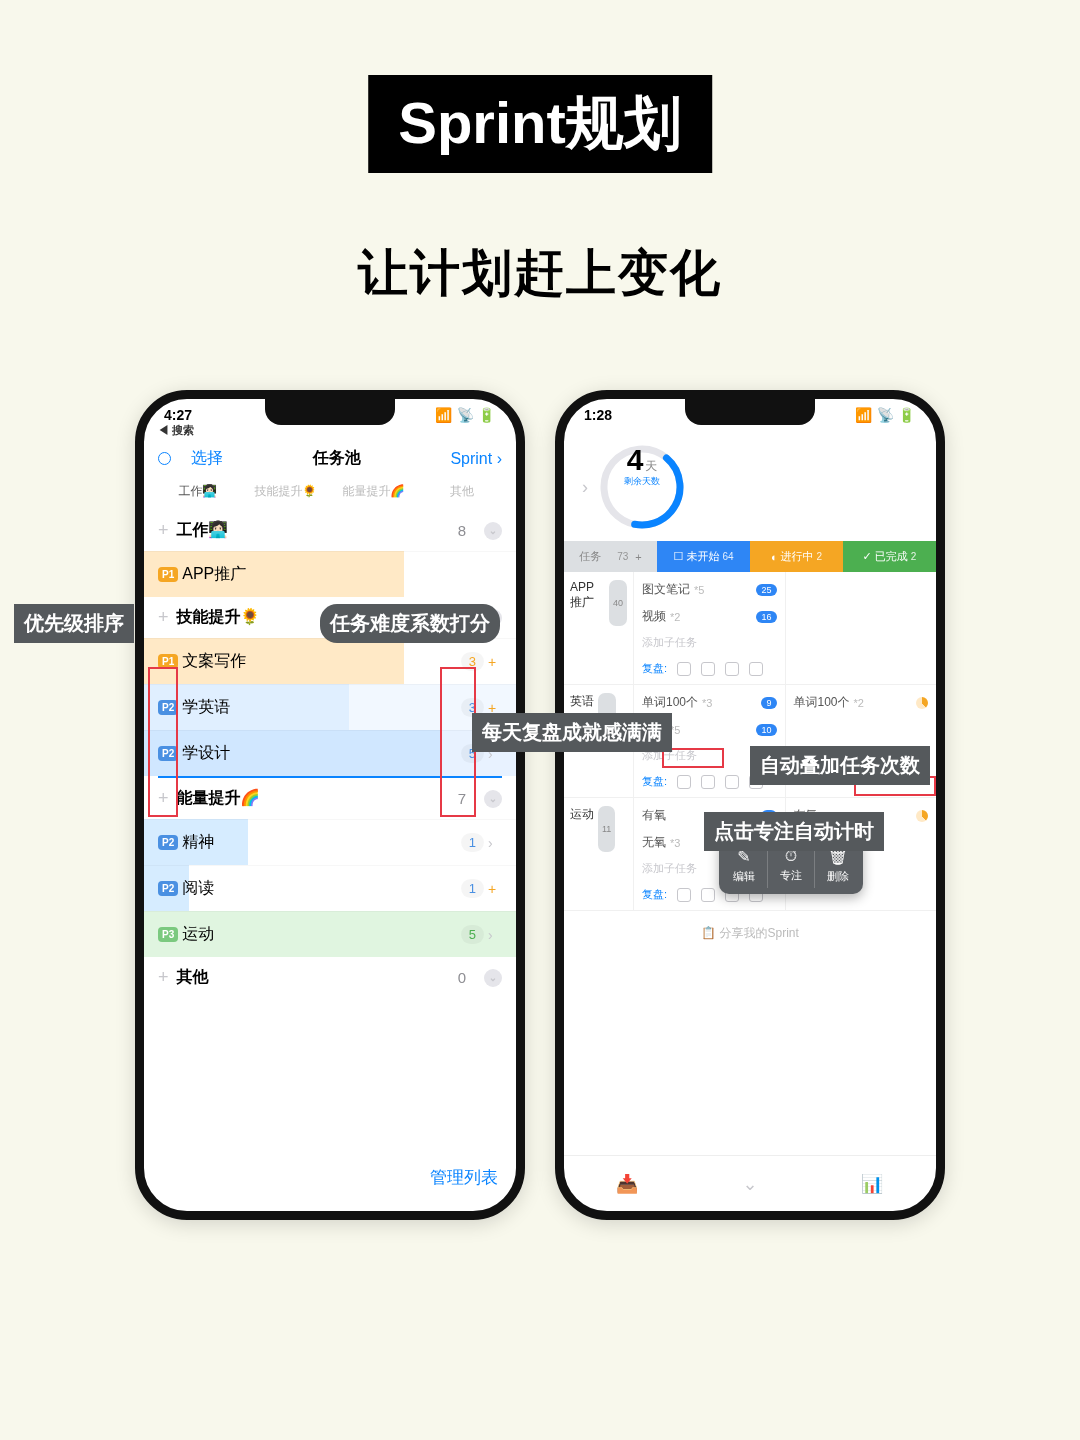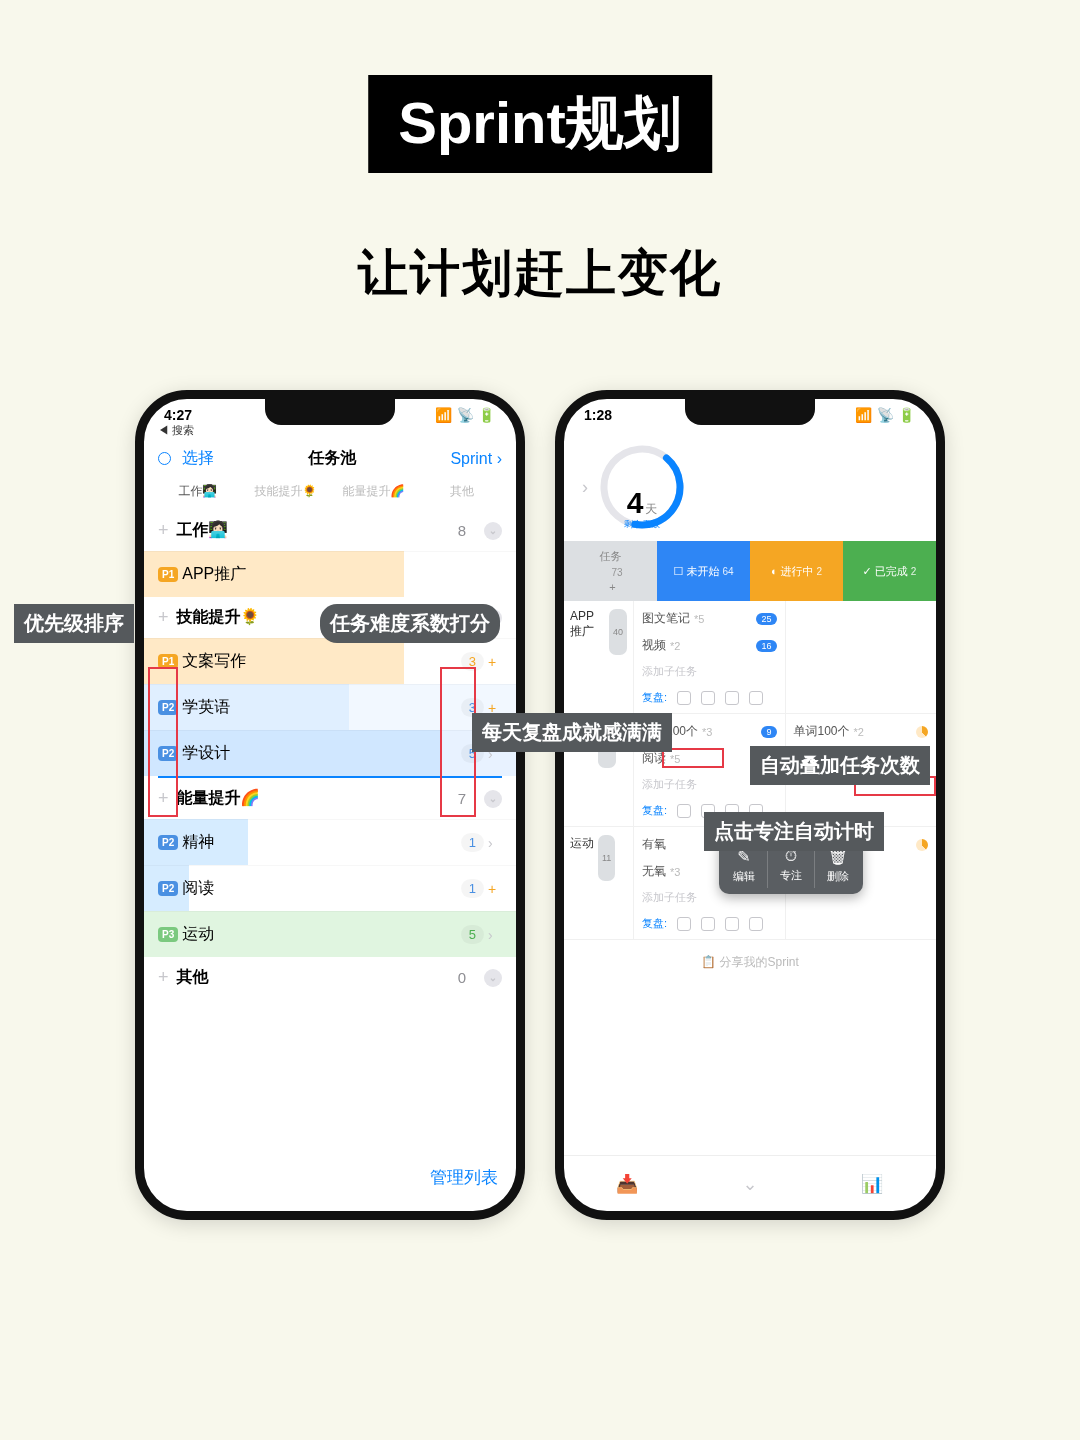--- a/index.html
+++ b/index.html
@@ -26,25 +26,25 @@
     box-shadow: 0 4px 20px rgba(0,0,0,.15);
   }
   .notch {
     position: absolute; top: 0; left: 50%; transform: translateX(-50%);
     width: 130px; height: 26px; background: #111;
     border-radius: 0 0 16px 16px; z-index: 50;
   }
   .statusbar { display:flex; justify-content:space-between; padding:8px 20px 0; font-size:14px; font-weight:600; }
   .sb-right { display:flex; gap:4px; align-items:center; }
   .sb-icon { display:inline-block; }
-  .back-search { font-size:11px; color:#333; padding:0 14px; }
+  .back-search { font-size:11px; color:#333; padding:0 14px;font-weight:bold; }
 
   
   .nav1 { display:flex; justify-content:space-between; align-items:center; padding:10px 14px; font-size:16px; }
-  .nav-select { color:#0a84ff; display:flex; align-items:center; gap:11px; }
+  .nav-select { color:#0a84ff; display:flex; align-items:center; gap:20px; }
   .nav-circle { width:13px;height:13px;border:1.5px solid #0a84ff;border-radius:50%; }
   .nav-title { font-weight:600; }
   .nav-sprint { color:#0a84ff; font-weight:500; }
   .tabs1 { display:flex; padding:4px 10px 10px; font-size:12px; color:#bbb; }
   .tabs1 > div { flex:1; text-align:center; }
   .tabs1 .active { color:#555; }
   .section-row { display:flex; align-items:center; padding:10px 14px; font-size:16px; font-weight:600; gap:8px; }
   .section-row .plus { color:#c7c7cc; font-size:18px; font-weight:400; }
   .section-row .name { flex:1; }
   .section-row .count { color:#8e8e93; font-size:15px; font-weight:400; margin-right:10px; }
@@ -67,27 +67,27 @@
 
   
   .anno { position:absolute; background:#55595c; color:#fff; font-size:20px; font-weight:600; padding:6px 10px; z-index:100; white-space:nowrap; }
 
   
   .sprint-header { display:flex; align-items:center; padding:20px 18px 10px; gap:10px; }
   .sprint-title2 { font-size:42px; font-weight:400; flex:1; }
   .sprint-chev { color:#c7c7cc; font-size:18px; }
   .ring-wrap { position:relative; width:88px; height:88px; }
   .ring-svg { transform:rotate(-50deg); }
-  .ring-txt { position:absolute; inset:0; display:flex; flex-direction:column; align-items:center; justify-content:flex-end; }
+  .ring-txt { position:absolute; inset:0; display:flex; flex-direction:column; align-items:center; justify-content:flex-start; }
   .ring-num { font-size:30px; font-weight:600; } .ring-unit{font-size:12px;color:#888;margin-left:2px;}
   .ring-sub { font-size:9px; color:#0a84ff; margin-top:-2px; }
   .date-row { text-align:center; padding:6px 0 12px; color:#888; font-size:13px; }
   .status-tabs { display:flex; font-size:11px; color:#fff; }
   .status-tabs > div { flex:1; padding:8px 4px; text-align:center; display:flex;align-items:center;justify-content:center;gap:3px; }
-  .st-gray{background:#dcdfe2;color:#888;flex-direction:column;} .st-blue{background:#2e86f5;} .st-orange{background:#f5a623;} .st-green{background:#4caf50;}
+  .st-gray{background:#dcdfe2;color:#888;} .st-blue{background:#2e86f5;} .st-orange{background:#f5a623;} .st-green{background:#4caf50;}
   .sprint-body { font-size:12px; }
   .sb-row { display:flex; border-bottom:1px solid #f0f0f0; }
   .sb-cat { width:70px; padding:8px 6px; font-size:12px; color:#333; display:flex;align-items:flex-start;gap:4px;border-right:1px solid #f0f0f0; }
   .sb-catnum{background:#dcdfe2;color:#888;font-size:9px;padding:18px 4px;border-radius:7px;}
   .sb-mid { flex:1; padding:4px 6px; border-right:1px solid #f0f0f0;}
   .sb-right2 { flex:1; padding:4px 6px; }
   .sb-task { display:flex; align-items:center; gap:4px; padding:5px 2px; font-size:12px; color:#555; }
   .sb-task .mult{color:#bbb;font-size:11px;}
   .sb-task .bubble{background:#2e86f5;color:#fff;font-size:9px;padding:1px 5px;border-radius:7px;margin-left:auto;}
   .sb-add{color:#c7c7cc;font-size:11px;padding:5px 2px;}

